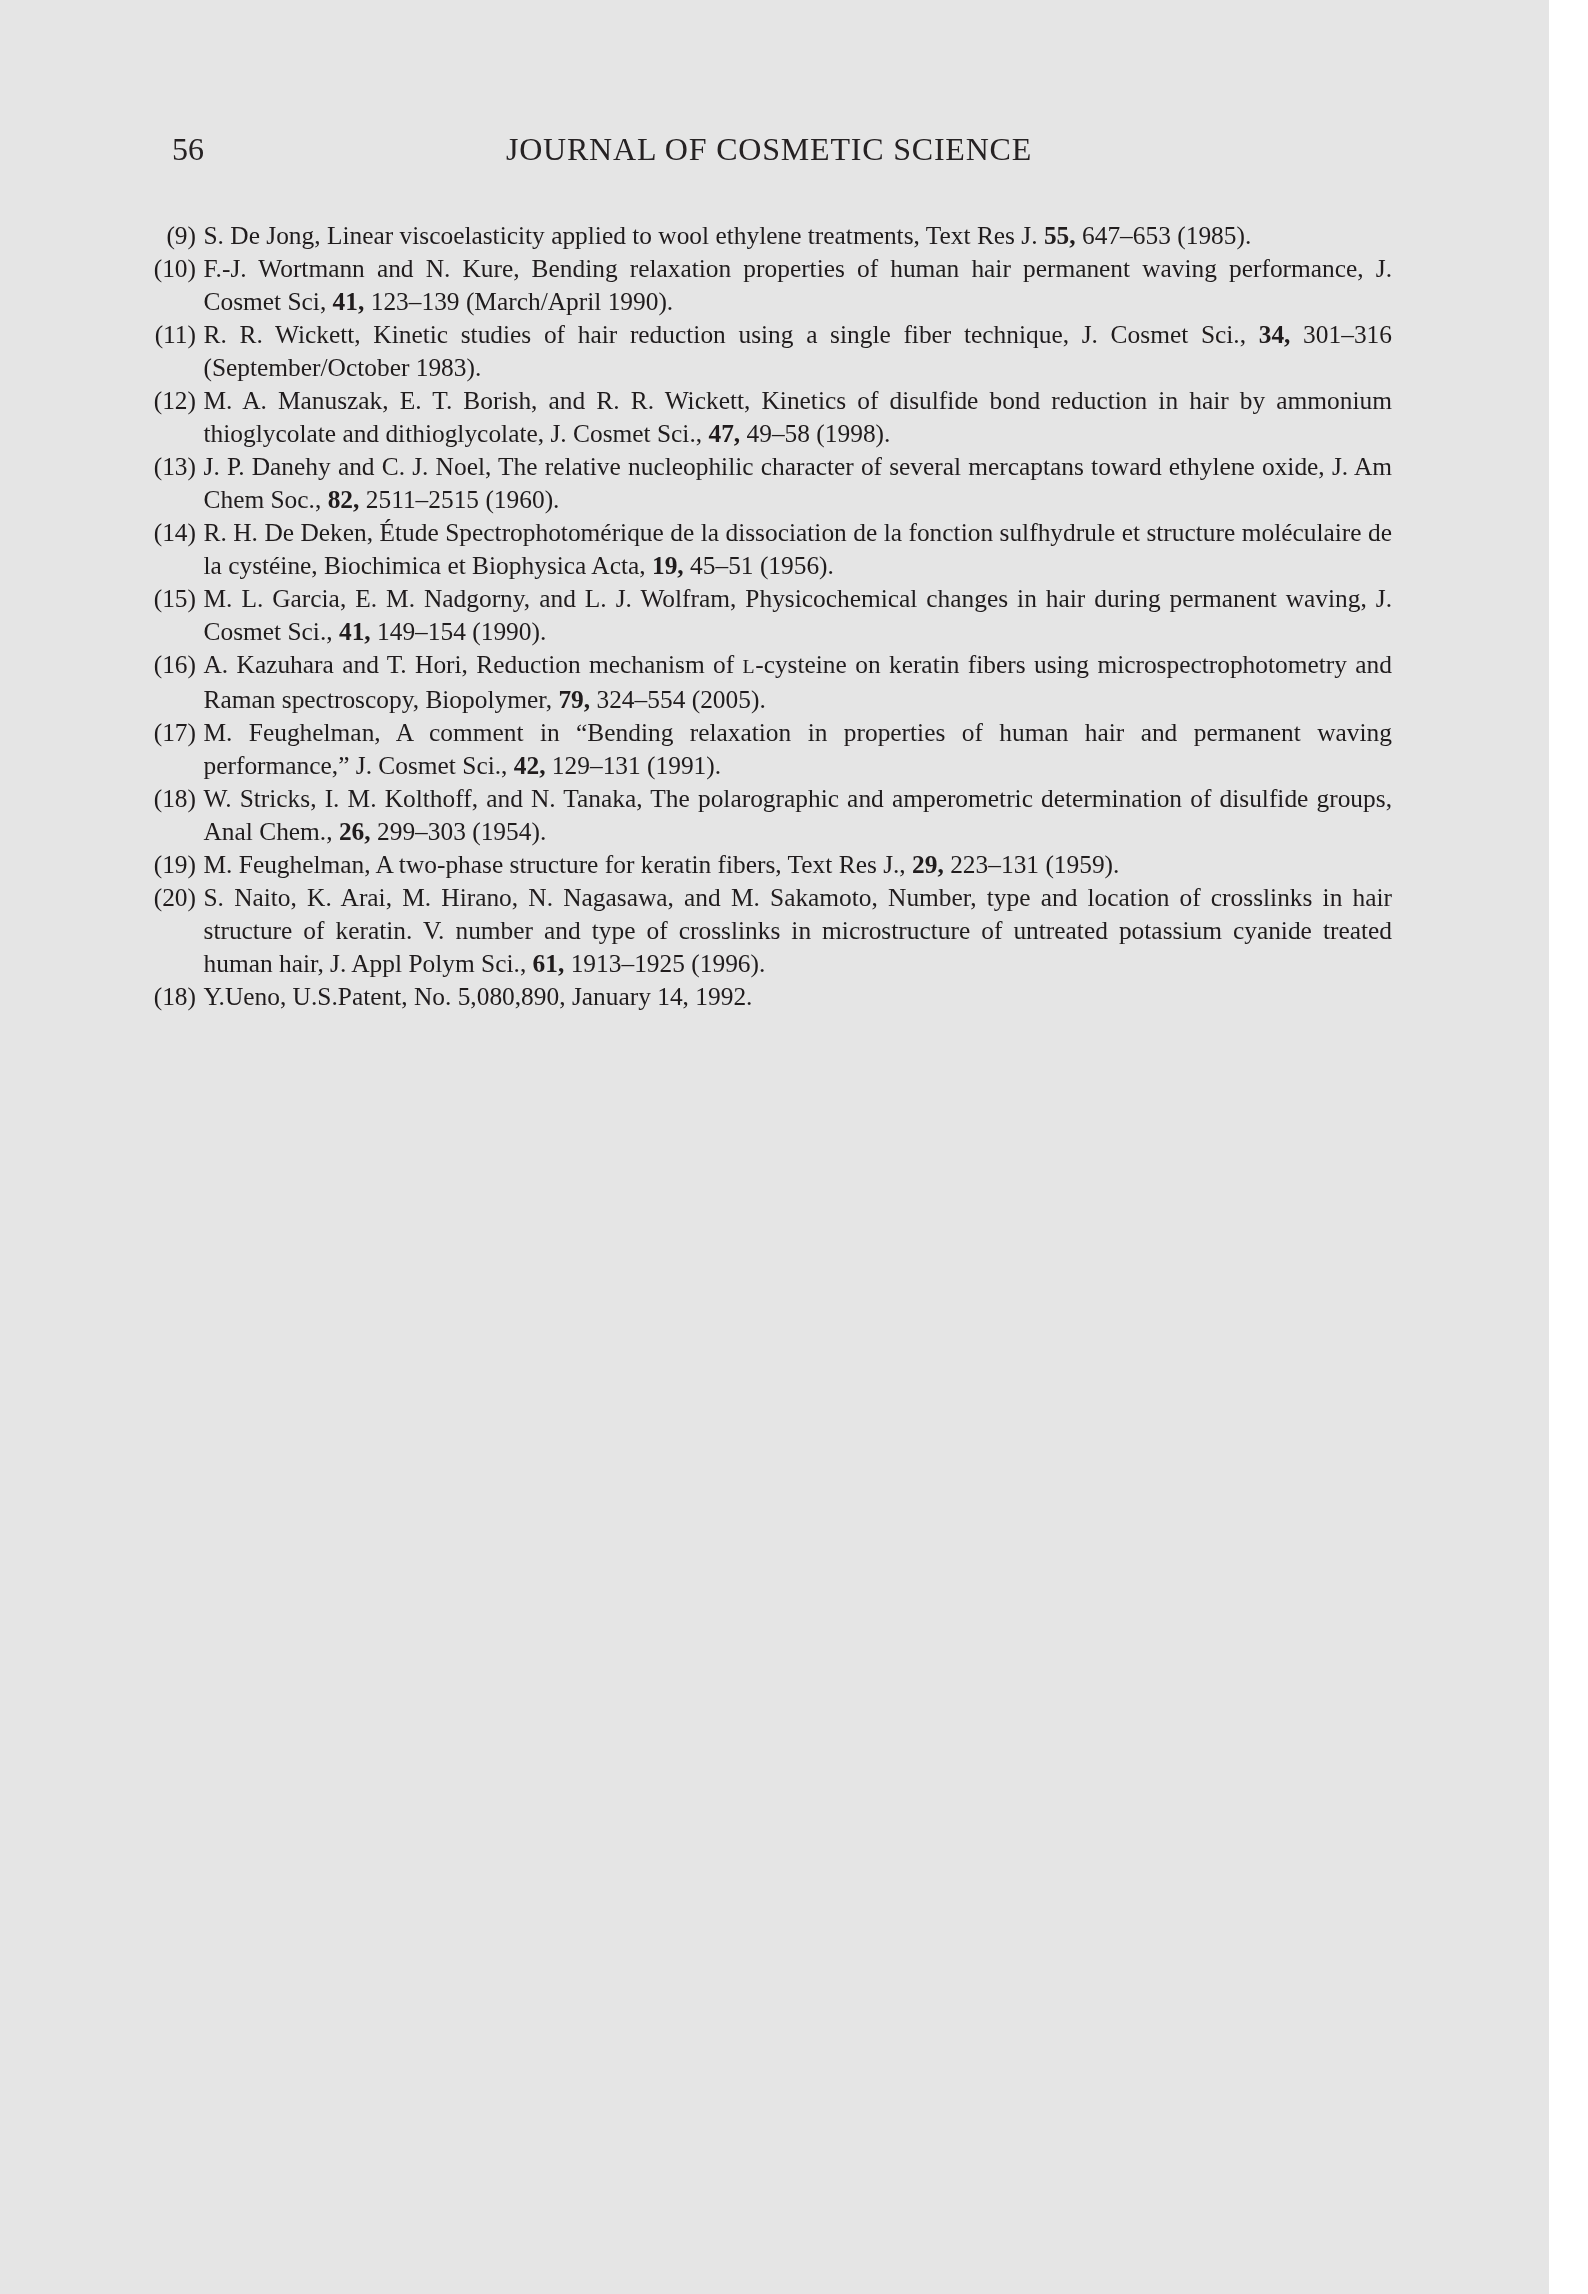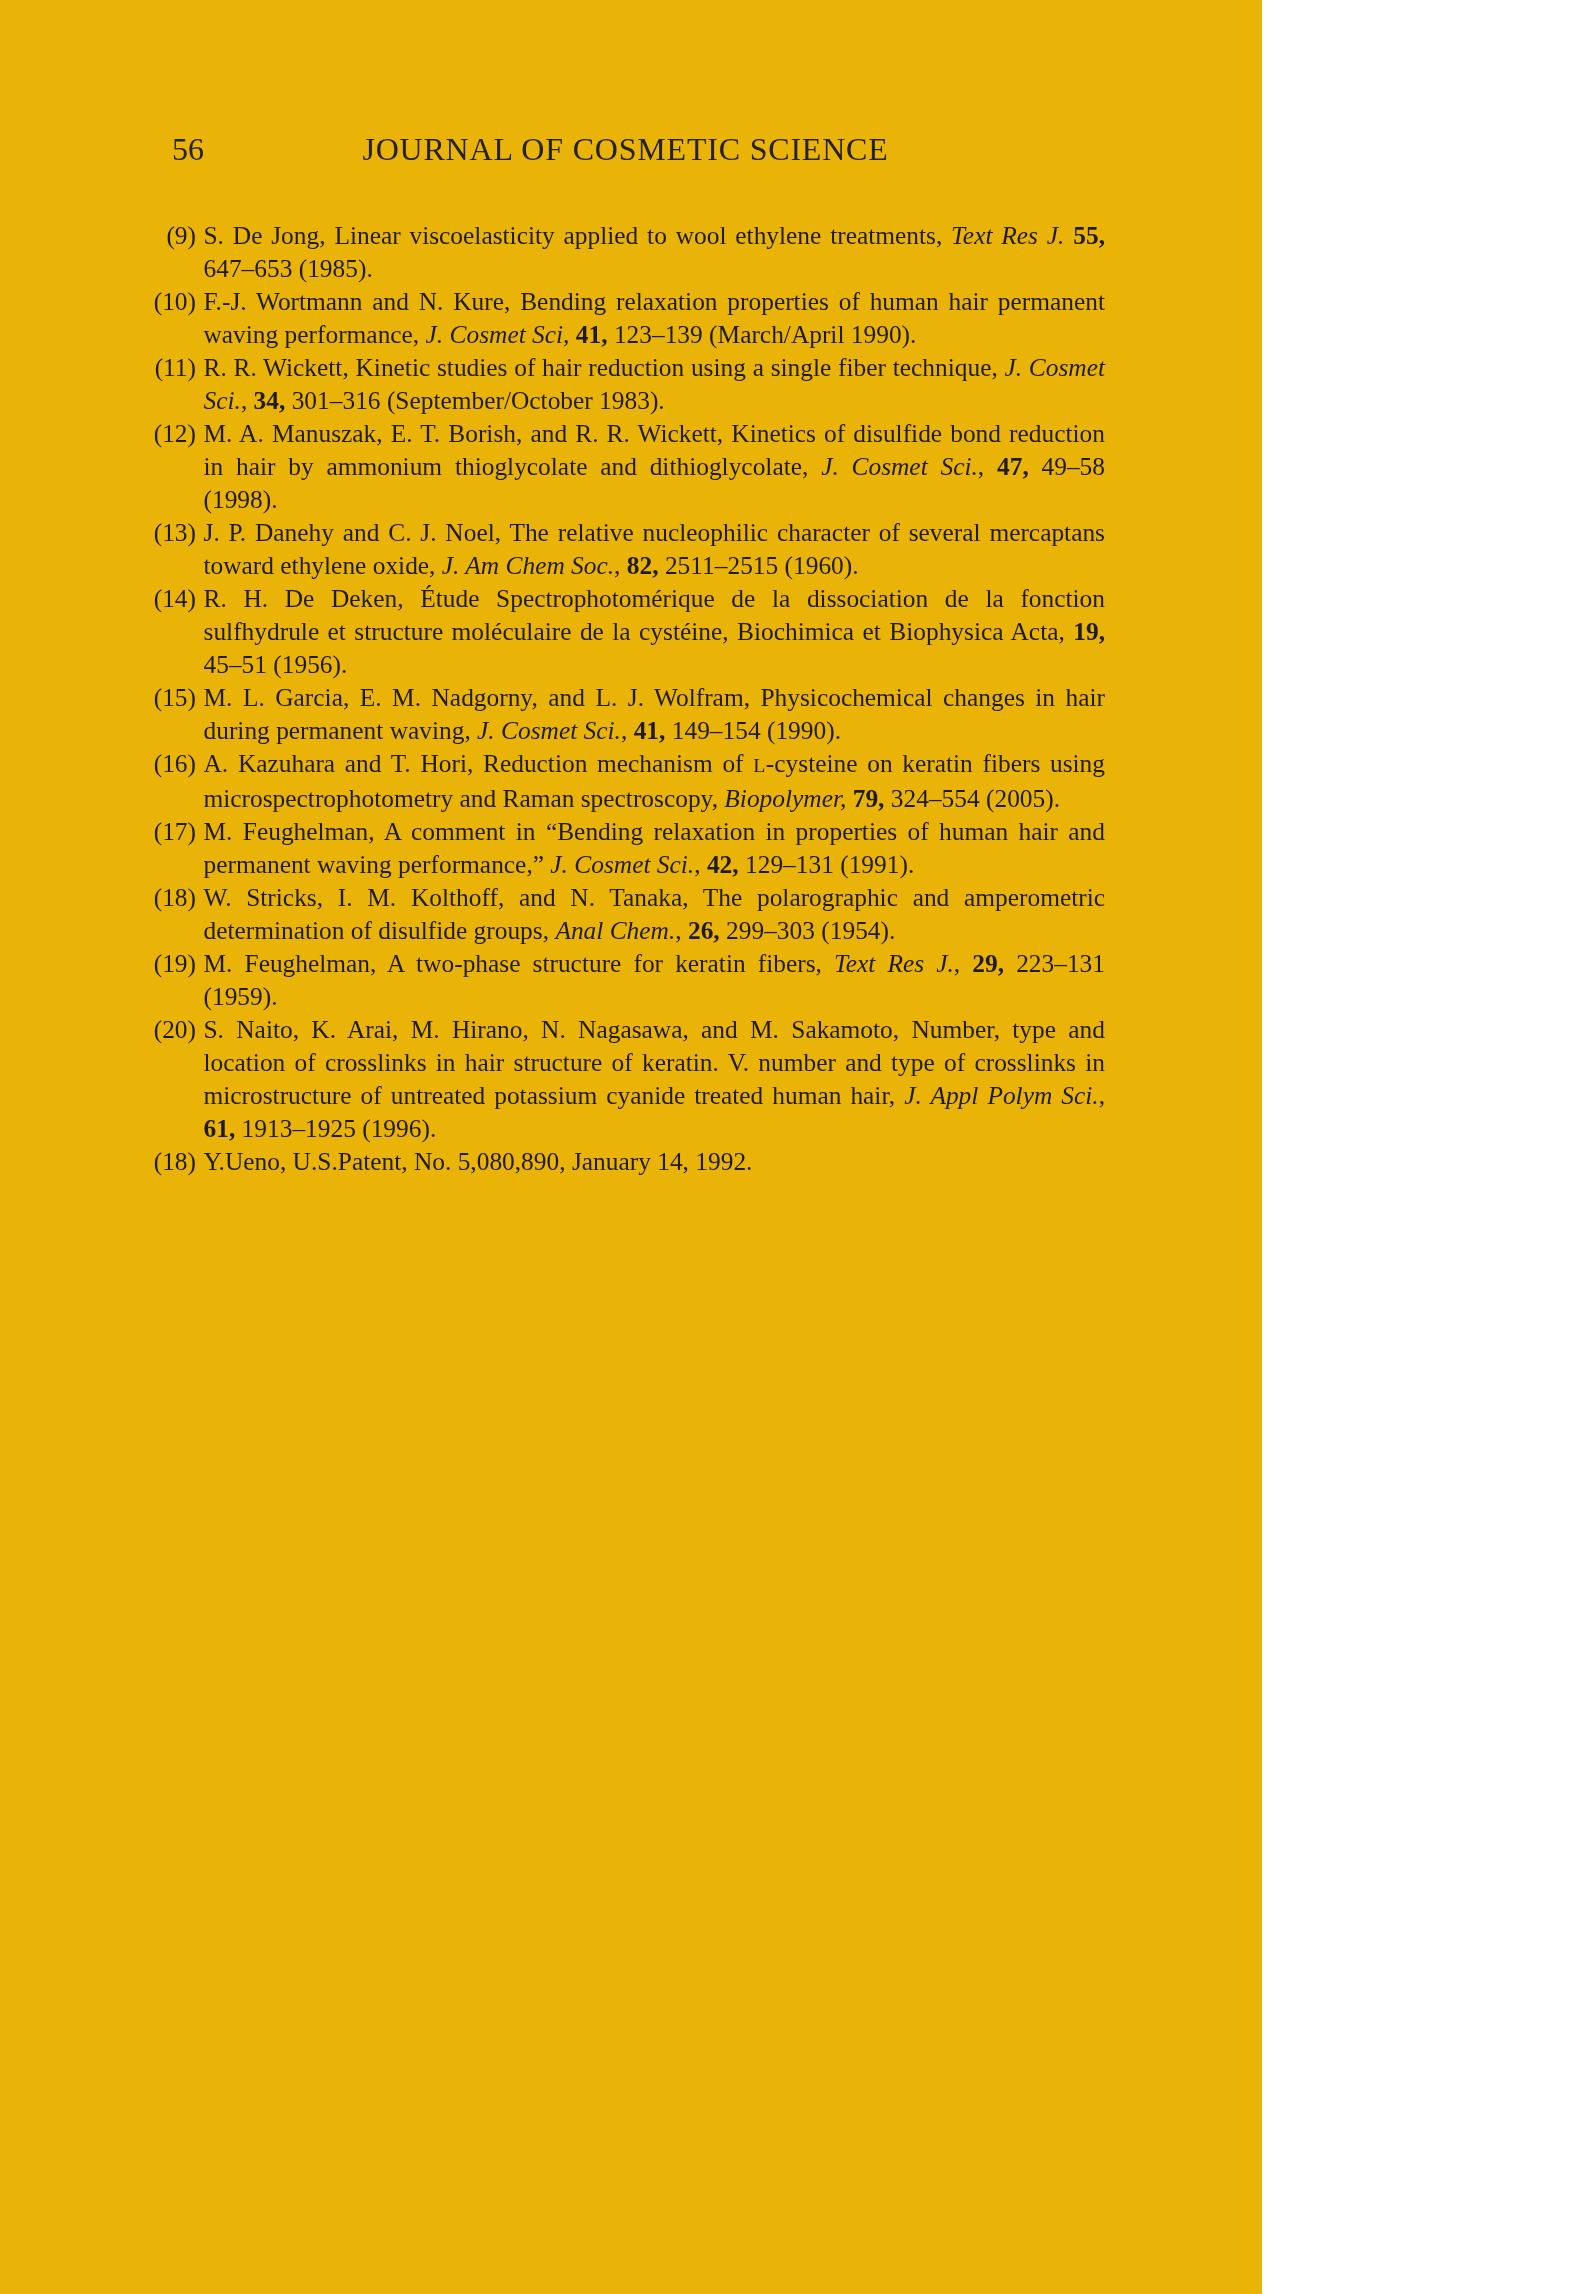--- a/index.html
+++ b/index.html
@@ -2,23 +2,23 @@
 <html style="font-size:15px"><head>
 <meta charset="utf-8">
 <style>
   html, body {
     margin: 0;
     padding: 0;
     background: #ffffff;
   }
   .page {
     position: relative;
-    width: 1262px;
+    width: 1549px;
     height: 2295px;
-    background: #eab308;
+    background: #e5e5e5;
     color: #201c1d;
     font-family: "Liberation Serif", "DejaVu Serif", serif;
     overflow: hidden;
   }
   .running-head {
     position: absolute;
     top: 130px;
     left: 146px;
     right: 157px;
     height: 41px;
@@ -57,21 +57,21 @@
   .ref-label {
     flex: 0 0 53px;
     text-align: right;
     margin-right: 7.5px;
     white-space: nowrap;
   }
   .ref-body {
     flex: 1 1 auto;
     text-align: justify;
   }
-  .seg-i { font-style: italic; }
+  .seg-i { }
   .seg-b { font-weight: 700; }
   .seg-sc { font-size: 0.78em; letter-spacing: 0.5px; }
 </style>
 </head>
 <body>
 
 <div class="page">
   <div class="running-head">
     <span class="folio">56</span>
     <div class="journal-title">JOURNAL OF COSMETIC SCIENCE</div>

